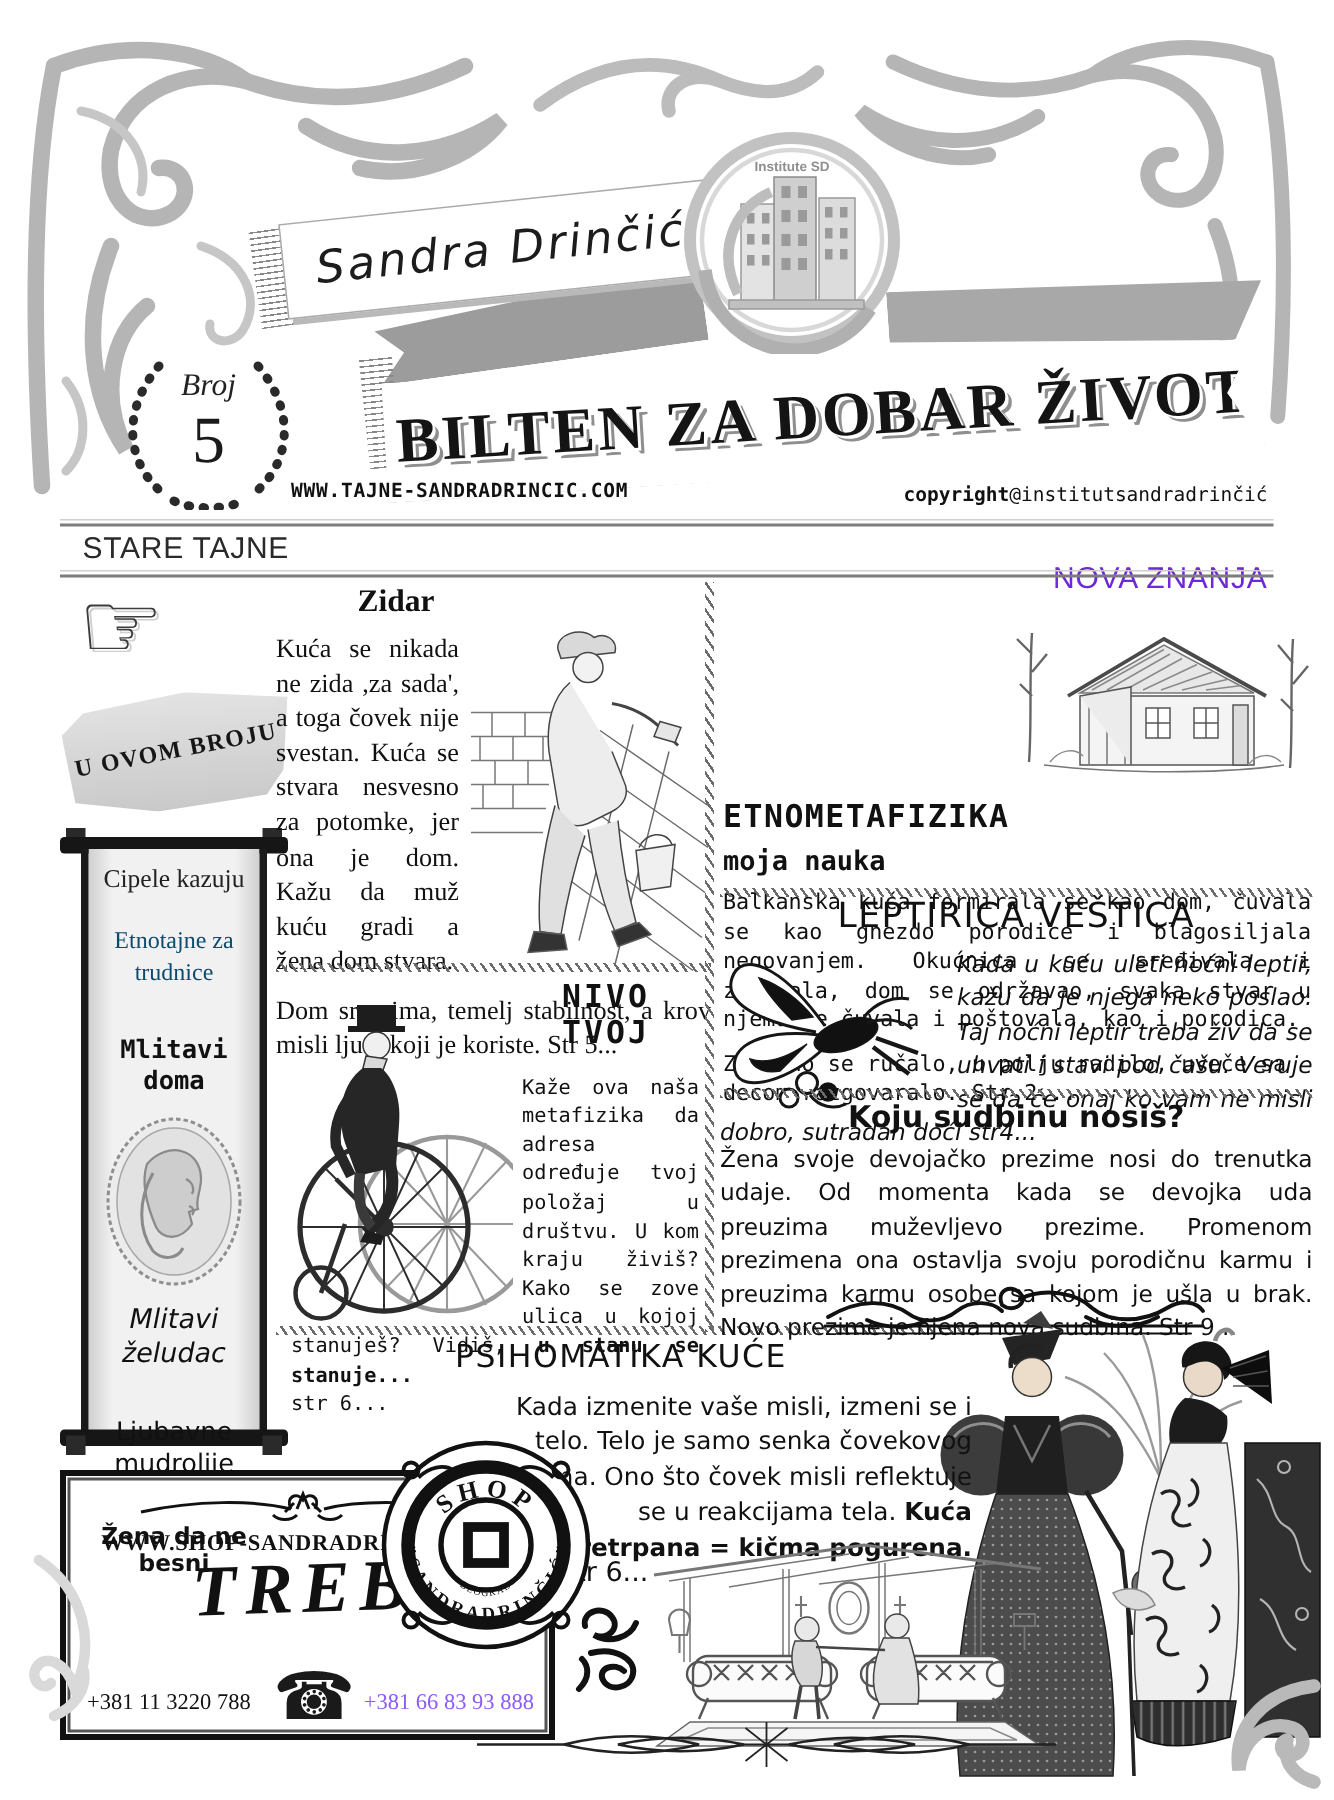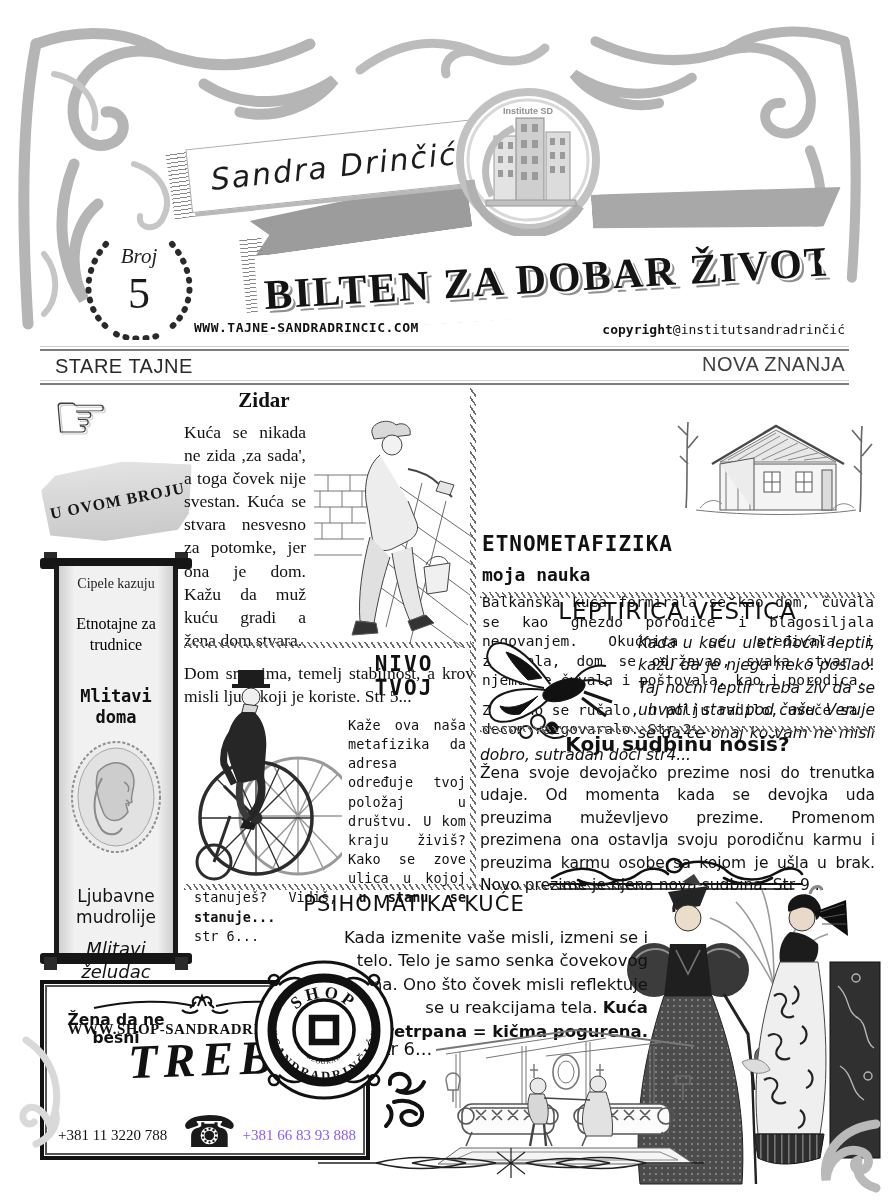--- a/index.html
+++ b/index.html
@@ -127,21 +127,21 @@
     <div class="fserif abs" style="left:0;right:0;top:32px;text-align:center;font-size:44px;color:#1a1a1a;">5</div>
   </div>
 
   <a class="fmono abs" style="left:194px;top:320px;font-size:13px;font-weight:bold;letter-spacing:.5px;color:#111;text-decoration:none;">WWW.TAJNE-SANDRADRINCIC.COM</a>
   <div class="abs" style="left:0;top:322px;width:845px;text-align:right;font-size:13px;">
     <span class="fmono" style="font-weight:bold;">copyright</span><span class="fmono">@institutsandradrinčić</span>
   </div>
 
   <div class="abs rule2" style="left:40px;top:346px;width:809px;"></div>
   <div class="abs" style="left:55px;top:355px;font-size:20px;color:#2a2a2a;letter-spacing:.5px;">STARE TAJNE</div>
-  <div class="abs" style="left:0;top:353px;width:845px;text-align:right;font-size:20px;color:#404040;letter-spacing:.5px;">NOVA ZNANJA</div>
+  <div class="abs" style="left:0;top:375px;width:845px;text-align:right;font-size:20px;color:#6d28d9;letter-spacing:.5px;">NOVA ZNANJA</div>
   <div class="abs rule2" style="left:40px;top:380px;width:809px;"></div>
 
   <div class="abs" style="left:52px;top:380px;font-size:64px;color:#3d3d3d;text-shadow:2px 2px 0 #cfcfcf;">☞</div>
 
   <div class="abs" style="left:42px;top:462px;width:152px;height:78px;background:linear-gradient(180deg,#e3e3e3,#c9c9c9);
               transform:rotate(-4deg);box-shadow:4px 5px 0 #9b9b9b;
               clip-path:polygon(0 30%,10% 12%,55% 0,100% 10%,96% 72%,88% 92%,40% 100%,4% 88%);
               display:flex;align-items:center;justify-content:center;">
     <span class="fserif" style="font-size:16px;font-weight:bold;letter-spacing:1px;transform:rotate(-7deg);color:#161616;">U OVOM BROJU</span>
   </div>
@@ -149,32 +149,32 @@
   <div class="abs" style="left:48px;top:552px;width:136px;height:418px;">
     <div class="abs knob" style="left:-4px;top:0;"></div>
     <div class="abs knob" style="right:-4px;top:0;"></div>
     <div class="abs cap" style="left:-8px;right:-8px;top:6px;"></div>
     <div class="abs scrollbody" style="left:6px;right:6px;top:14px;bottom:14px;"></div>
     <div class="abs cap" style="left:-8px;right:-8px;bottom:6px;"></div>
     <div class="abs knob" style="left:-4px;bottom:0;"></div>
     <div class="abs knob" style="right:-4px;bottom:0;"></div>
 
     <div class="abs" style="left:10px;right:10px;top:24px;text-align:center;">
-      <div class="fserif" style="font-size:14px;color:#222;">Cipele kazuju</div>
-      <div class="fserif" style="font-size:16px;margin-top:22px;line-height:1.3;color:#000000;">Etnotajne za trudnice</div>
+      <div class="fserif" style="font-size:17px;color:#222;">Cipele kazuju</div>
+      <div class="fserif" style="font-size:16px;margin-top:22px;line-height:1.3;color:#0c4a6e;">Etnotajne za trudnice</div>
       <div class="fmono" style="font-size:17px;font-weight:bold;margin-top:30px;line-height:1.25;">Mlitavi doma</div>
       <svg width="96" height="118" viewBox="0 0 96 118" style="margin:10px auto 0;">
         <ellipse cx="48" cy="59" rx="44" ry="55" fill="#ececec" stroke="#8f8f8f" stroke-width="2" stroke-dasharray="3 2"></ellipse>
         <ellipse cx="48" cy="59" rx="38" ry="49" fill="#e2e2e2" stroke="#a7a7a7"></ellipse>
         <path d="M30 34 C 44 18 66 24 66 44 C 66 52 62 58 64 64 L58 66 L60 74 C 52 86 40 84 36 76 C 30 62 26 46 30 34 Z" fill="#cdcdcd" stroke="#8a8a8a" stroke-width="1.5"></path>
         <path d="M34 40 C 24 58 24 78 34 92 C 40 98 50 98 54 90" fill="none" stroke="#8a8a8a" stroke-width="2"></path>
         <path d="M56 44 C 60 46 62 50 60 54 M58 62 C 61 63 62 66 60 68" fill="none" stroke="#8a8a8a" stroke-width="1.5"></path>
       </svg>
+      <div class="fsans" style="font-size:18px;font-style:italic;margin-top:8px;line-height:1.3;">Mlitavi želudac</div>
       <div class="fsans" style="font-size:17px;margin-top:30px;line-height:1.25;">Ljubavne mudrolije</div>
-      <div class="fsans" style="font-size:18px;font-style:italic;margin-top:8px;line-height:1.3;">Mlitavi želudac</div>
       <div class="fsans" style="font-size:15.5px;font-weight:bold;margin-top:28px;">Žena da ne besni</div>
     </div>
   </div>
 
   <div class="abs" style="left:184px;top:388px;width:290px;">
     <div class="fserif" style="width:160px;text-align:center;font-size:21px;font-weight:bold;">Zidar</div>
     <svg width="162" height="232" viewBox="0 0 162 232" style="float:right;margin:4px 0 4px 6px;">
       <g stroke="#5a5a5a" fill="none">
         <g stroke="#777">
           <path d="M2 58 h56 M2 74 h56 M2 90 h54 M2 106 h52 M2 122 h50 M2 138 h48"></path>

